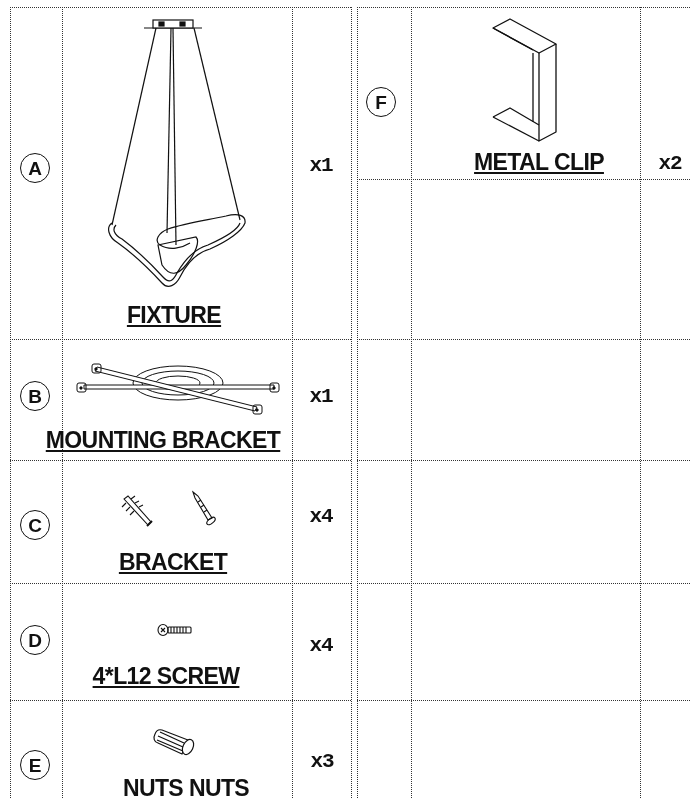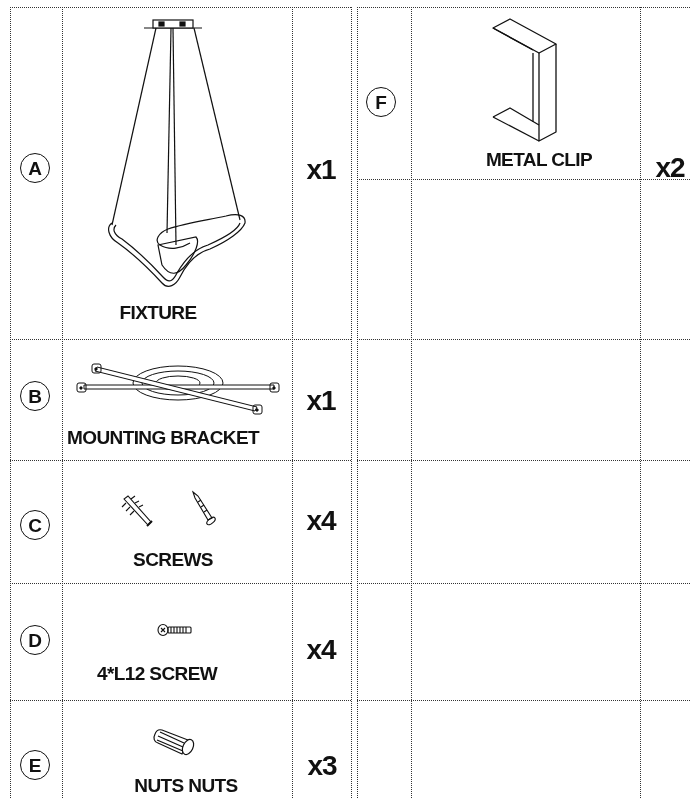--- a/index.html
+++ b/index.html
@@ -4,24 +4,24 @@
 <style>
   html, body { margin:0; padding:0; background:#fff; }
   body { width:690px; height:798px; position:relative; overflow:hidden;
          font-family:"Liberation Sans", sans-serif; color:#111; }
   .hl { position:absolute; height:0; border-top:1px dotted #333; }
   .vl { position:absolute; width:0; border-left:1px dotted #333; }
   .circle { position:absolute; width:30px; height:30px; border:1.3px solid #111;
             border-radius:50%; box-sizing:border-box; display:flex;
             align-items:center; justify-content:center; font-weight:bold;
             font-size:19px; line-height:1; }
-  .label { position:absolute; font-weight:bold; font-size:19px; white-space:nowrap;
-           letter-spacing:-0.6px; text-align:left; transform:translateX(-50%); }
-  .qty { position:absolute; font-weight:bold; font-size:28px; letter-spacing:-1px;
-         transform:translateX(-50%); }
+  .label { position:absolute; font-weight:bold; font-size:23px; white-space:nowrap;
+           letter-spacing:-0.6px; text-align:left; transform:translateX(-50%);text-decoration:underline; }
+  .qty { position:absolute; font-weight:bold; font-size:21px; letter-spacing:-1px;
+         transform:translateX(-50%);font-family:Liberation Mono, monospace; }
   svg { position:absolute; overflow:visible; }
 </style>
 </head>
 <body>
 
 <div class="hl" style="left:10px;width:341px;top:7px"></div>
 <div class="hl" style="left:10px;width:341px;top:339px"></div>
 <div class="hl" style="left:10px;width:341px;top:460px"></div>
 <div class="hl" style="left:10px;width:341px;top:583px"></div>
 <div class="hl" style="left:10px;width:341px;top:700px"></div>
@@ -48,21 +48,21 @@
     <rect x="59" y="7" width="5" height="4" fill="#111"></rect>
     <rect x="80" y="7" width="5" height="4" fill="#111"></rect>
     <line x1="56" y1="13" x2="12" y2="210"></line>
     <line x1="94" y1="13" x2="140" y2="205"></line>
     <line x1="71" y1="13" x2="67" y2="218"></line>
     <line x1="73" y1="13" x2="76" y2="230"></line>
     <path d="M12 208 C 6 212, 8 222, 18 228 C 35 240, 50 255, 62 268 C 68 275, 76 270, 80 262 C 86 250, 95 238, 110 234 C 128 226, 142 216, 145 208 C 146 200, 138 198, 126 201 C 108 205, 86 208, 68 214 C 58 218, 54 226, 60 230 C 70 236, 82 233, 90 228"></path>
     <path d="M16 210 C 12 214, 14 220, 22 224 C 38 236, 52 250, 63 262 C 70 270, 74 264, 77 258 C 84 246, 94 234, 108 230 C 126 222, 138 214, 140 208"></path>
     <path d="M58 230 L 96 222 C 100 226, 96 238, 86 250 C 78 260, 70 262, 62 250 Z"></path>
   </svg>
-  <div class="label" style="left:158px;top:302px">FIXTURE</div>
+  <div class="label" style="left:174px;top:302px">FIXTURE</div>
   <div class="qty" style="left:321px;top:154px">x1</div>
 </div>
 
 <div>
   <div class="circle" style="left:20px;top:381px">B</div>
   <svg style="left:72px;top:355px" width="215" height="65" viewBox="0 0 215 65" fill="none" stroke="#111" stroke-width="1">
     <ellipse cx="106" cy="28" rx="45" ry="17"></ellipse>
     <ellipse cx="106" cy="28" rx="36" ry="12"></ellipse>
     <ellipse cx="106" cy="28" rx="22" ry="7"></ellipse>
     <path d="M12 30 L 202 30 L 202 34 L 12 34 Z" fill="#fff"></path>
@@ -85,33 +85,33 @@
   <svg style="left:118px;top:493px" width="40" height="40" viewBox="0 0 40 40" fill="none" stroke="#111" stroke-width="1.1">
     <path d="M6 6 L 30 32 L 33 29 L 10 3 Z"></path>
     <path d="M8 10 L 4 14 M12 14 L 8 18 M16 18 L 12 22 M13 6 L 17 3 M17 10 L 21 8 M21 14 L 25 12"></path>
     <line x1="29" y1="33" x2="34" y2="28" stroke-width="2"></line>
   </svg>
   <svg style="left:190px;top:490px" width="30" height="40" viewBox="0 0 30 40" fill="none" stroke="#111" stroke-width="1.1">
     <path d="M3 2 L 8 6 L 22 28 L 18 30 L 5 8 Z"></path>
     <path d="M8 12 L 11 10 M11 17 L 14 15 M14 22 L 17 20"></path>
     <ellipse cx="21" cy="31" rx="5" ry="2.5" transform="rotate(-40 21 31)"></ellipse>
   </svg>
-  <div class="label" style="left:173px;top:549px">SCREWS</div>
+  <div class="label" style="left:173px;top:549px">BRACKET</div>
   <div class="qty" style="left:321px;top:505px">x4</div>
 </div>
 
 <div>
   <div class="circle" style="left:20px;top:625px">D</div>
   <svg style="left:157px;top:622px" width="36" height="16" viewBox="0 0 36 16" fill="none" stroke="#111" stroke-width="1.1">
     <ellipse cx="6" cy="8" rx="5" ry="5.5"></ellipse>
     <path d="M4 6 L 8 10 M8 6 L 4 10"></path>
     <rect x="11" y="5" width="23" height="6" rx="1"></rect>
     <path d="M14 5 L 14 11 M17 5 L 17 11 M20 5 L 20 11 M23 5 L 23 11 M26 5 L 26 11 M29 5 L 29 11"></path>
   </svg>
-  <div class="label" style="left:157px;top:663px">4*L12  SCREW</div>
+  <div class="label" style="left:166px;top:663px">4*L12  SCREW</div>
   <div class="qty" style="left:321px;top:634px">x4</div>
 </div>
 
 <div>
   <div class="circle" style="left:20px;top:750px">E</div>
   <svg style="left:152px;top:726px" width="46" height="34" viewBox="0 0 46 34" fill="none" stroke="#111" stroke-width="1.2">
     <path d="M3 8 C 1 12, 2 16, 6 17 L 30 28 L 36 14 L 10 4 C 6 3, 4 5, 3 8 Z" fill="#fff"></path>
     <path d="M8 6 L 32 17 M6 10 L 31 21 M5 14 L 31 25"></path>
     <ellipse cx="36" cy="21" rx="5" ry="8" transform="rotate(25 36 21)" fill="#fff"></ellipse>
   </svg>

